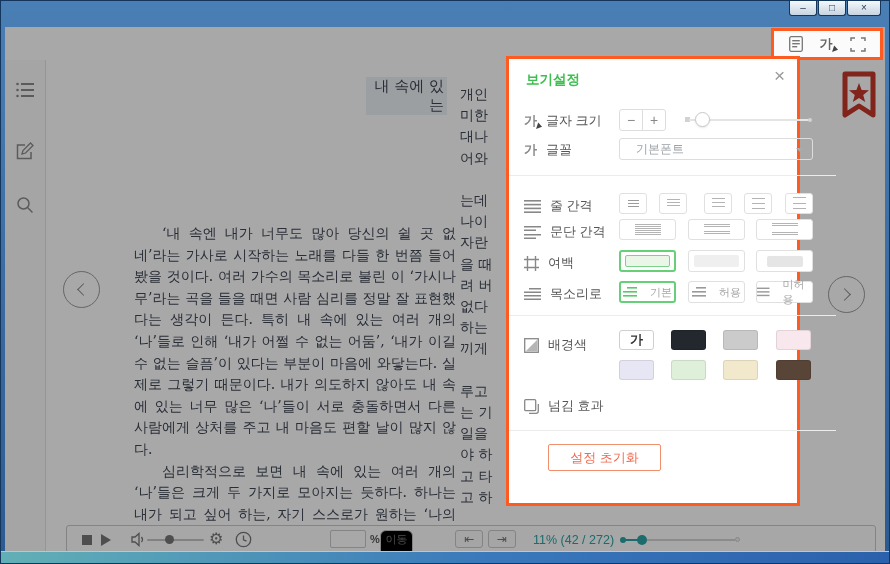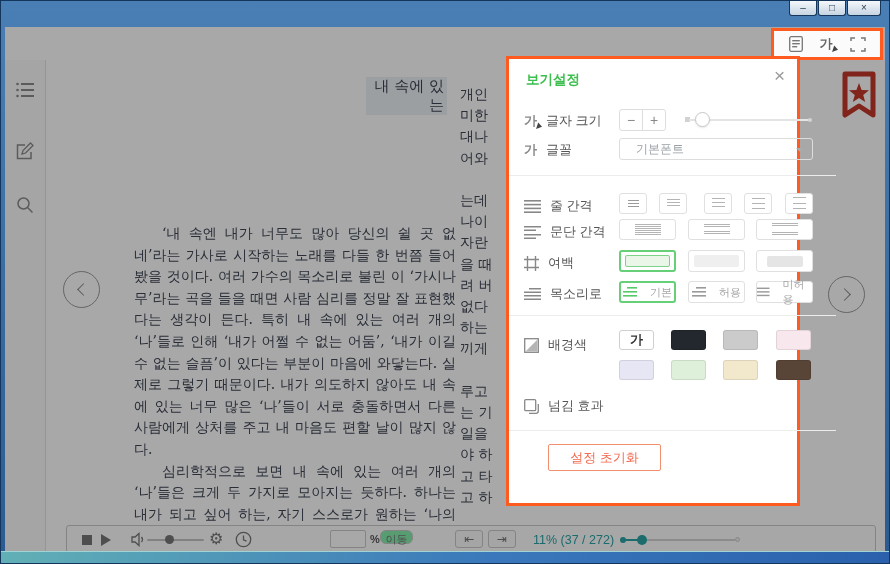--- a/index.html
+++ b/index.html
@@ -56,22 +56,22 @@
   .stop-g { left:15px; top:9px; width:10px; height:10px; background:#777; }
   .play-g { left:34px; top:8px; width:0; height:0; border-left:10px solid #777;
             border-top:6px solid transparent; border-bottom:6px solid transparent; }
   .vol-line { left:80px; top:13px; width:57px; height:2px; background:#c4c4c4; border-radius:1px; }
   .vol-dot { left:98px; top:9px; width:9px; height:9px; border-radius:50%; background:#777; cursor:pointer; }
   .gear-g { left:142px; top:3px; font-size:16px; }
   .clock-g { left:168px; top:5px; }
   .pct-input { left:263px; top:4px; width:36px; height:18px; border:1px solid #c9c9c9; border-radius:2px;
                font-size:11px; text-align:center; }
   .pct-sym { left:303px; top:7px; font-size:11px; color:#555; font-weight:bold; }
-  .go-btn { left:313px; top:4px; width:33px; height:14px; border:1px solid #c9c9c9; border-radius:6px;
-            background:#86efac; font-size:11px; color:#777; text-align:center; line-height:16px; cursor:pointer; }
+  .go-btn { left:313px; top:4px; width:33px; height:34px; border:1px solid #c9c9c9; border-radius:6px;
+            background:#000000; font-size:11px; color:#777; text-align:center; line-height:16px; cursor:pointer; }
   .jump-btn { top:4px; width:28px; height:18px; border:1px solid #c9c9c9; border-radius:3px; background:#fafafa;
               color:#777; font-size:12px; text-align:center; line-height:16px; cursor:pointer;
               font-family:"DejaVu Sans", sans-serif; }
   .jb1 { left:388px; } .jb2 { left:421px; }
   .prog-txt { left:466px; top:7px; font-size:12.5px; color:#2ba3a6; }
   .ps-dot1 { left:553px; top:11px; width:6px; height:6px; border-radius:50%; background:#2ba3a6; }
   .ps-line1 { left:558px; top:13px; width:14px; height:2px; background:#2ba3a6; }
   .ps-dot2 { left:570px; top:9px; width:10px; height:10px; border-radius:50%; background:#2ba3a6; cursor:pointer; }
   .ps-line2 { left:580px; top:13px; width:88px; height:2px; background:#d4d4d4; }
   .ps-end { left:668px; top:11px; width:5px; height:5px; border-radius:50%; border:1px solid #cfcfcf; background:#eee; }
@@ -215,21 +215,21 @@
       <div class="gear-g glyph-btn">⚙</div>
       <svg class="clock-g" style="position:absolute" width="17" height="17" viewBox="0 0 17 17">
         <circle cx="8.5" cy="8.5" r="7.2" fill="none" stroke="#777" stroke-width="1.3"></circle>
         <path d="M8.5 4.5 V8.8 L11.5 10.2" fill="none" stroke="#777" stroke-width="1.3"></path>
       </svg>
       <input class="pct-input" placeholder="" style="">
       <span class="pct-sym">%</span>
       <div class="go-btn">이동</div>
       <div class="jump-btn jb1">⇤</div>
       <div class="jump-btn jb2">⇥</div>
-      <div class="prog-txt">11% (37 / 272)</div>
+      <div class="prog-txt">11% (42 / 272)</div>
       <div class="ps-dot1"></div>
       <div class="ps-line1"></div>
       <div class="ps-dot2"></div>
       <div class="ps-line2"></div>
       <div class="ps-end"></div>
     </div>
 
     <div class="overlay"></div>
 
     <div class="hl-toolbar">

